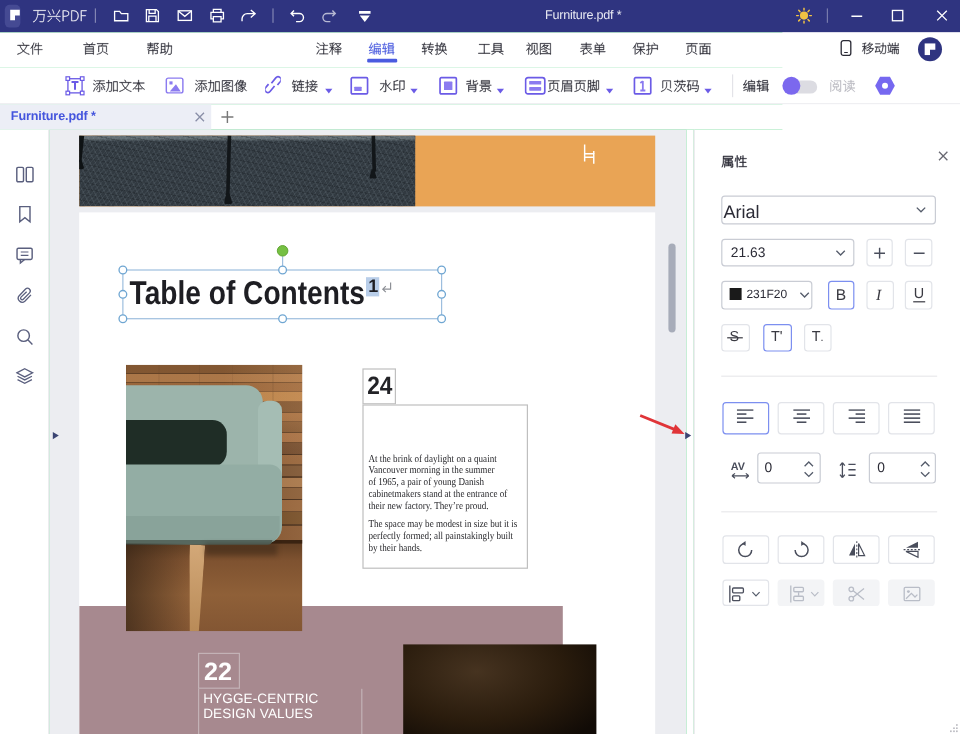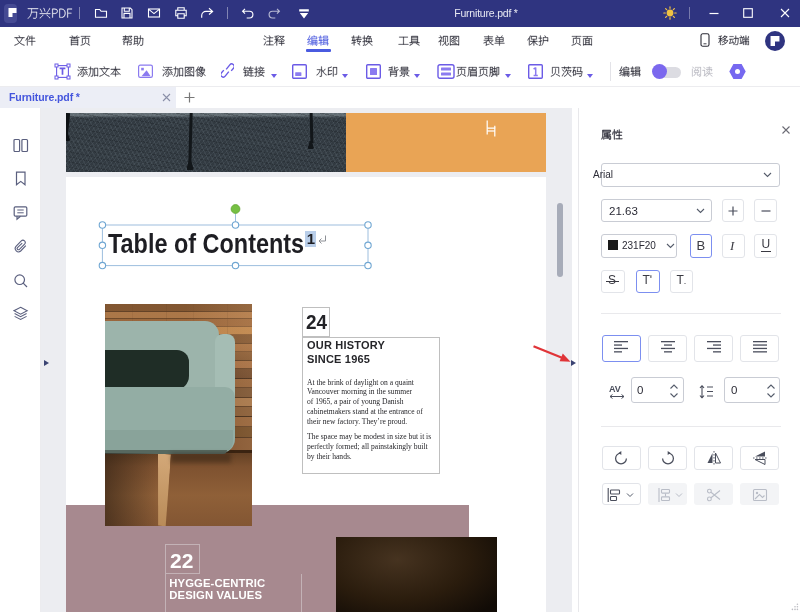--- a/index.html
+++ b/index.html
@@ -215,21 +215,21 @@
             <path d="M2.2 11 H9.8"></path>
             <path d="M9.8 8.2 V5.8"></path>
           </g>
         </svg>
 </div>
 <div class="abs" style="left:66px;top:69px;width:480px;height:435px;background:#fff;overflow:hidden">
 <div class="abs" style="left:0;top:328px;width:403px;height:107px;background:#A7898F"></div>
 <div class="abs" style="left:99.2px;top:366.8px;width:35px;height:30.5px;border:1px solid #C3B2B6"></div>
 <div class="abs" style="left:104px;top:372.6px;font-size:21px;font-weight:bold;color:#fff;line-height:21px">22</div>
 <div class="abs" style="left:99.2px;top:397.3px;width:136.8px;height:45px;border:1px solid #C3B2B6;border-top:none"></div>
-<div class="abs" style="left:103.3px;top:400px;font-size:11.3px;font-weight:bold;color:#fff;line-height:12.3px;letter-spacing:0.1px">HYGGE-CENTRIC<br>DESIGN VALUES</div>
+<div class="abs" style="left:103.3px;top:400px;font-size:11.3px;font-weight:normal;color:#fff;line-height:12.3px;letter-spacing:0.1px">HYGGE-CENTRIC<br>DESIGN VALUES</div>
 <div class="abs" style="left:270px;top:359.8px;width:161px;height:75.2px;background:radial-gradient(ellipse 130px 75px at 38% 30%, #463320 0%, #2A1C0D 55%, #110B06 95%)"></div>
 <div class="abs" style="left:38.9px;top:126.5px;width:147px;height:222.5px;overflow:hidden">
 <div class="abs" style="left:0;top:0;width:147px;height:146px;background:
 linear-gradient(180deg,#59371C 0 7px,#2E1A0C 7px 8px,#94653C 8px 14px,#3E2512 14px 15px,#7B4E2B 15px 22px,#54351D 22px 23px,#A9763F 23px 30px,#59371C 30px 31px,#4E3019 31px 39px,#2E1A0C 39px 40px,#8A5A33 40px 47px,#54351D 47px 48px,#6B4526 48px 56px,#3E2512 56px 57px,#96623A 57px 64px,#4E3019 64px 65px,#5E3B22 65px 74px,#2E1A0C 74px 75px,#8A5A33 75px 83px,#54351D 83px 84px,#6E4A2C 84px 93px,#3E2512 93px 94px,#9C6E44 94px 102px,#4E3019 102px 103px,#7B522F 103px 112px,#2E1A0C 112px 113px,#8A5A33 113px 122px,#54351D 122px 123px,#66421F 123px 133px,#3E2512 133px 134px,#7B4E2B 134px 146px)"></div>
 <div class="abs" style="left:0;top:0;width:147px;height:146px;background:repeating-linear-gradient(90deg, rgba(30,15,5,0.14) 0 1px, transparent 1px 27px, rgba(40,20,8,0.10) 27px 28px, transparent 28px 61px)"></div>
 <div class="abs" style="left:0;top:0;width:147px;height:146px;background:linear-gradient(180deg, rgba(225,160,100,0.30) 0 38px, rgba(225,160,100,0.10) 58px, rgba(225,160,100,0) 80px),linear-gradient(90deg,rgba(250,200,150,0) 55%,rgba(250,200,150,0.18) 100%)"></div>
 <div class="abs" style="left:0;top:146px;width:147px;height:76.5px;background:linear-gradient(180deg,#5E3D22 0,#7E5230 22%,#8F6038 60%,#835633 100%)"></div>
 <div class="abs" style="left:0;top:146px;width:147px;height:3px;background:#3A2311"></div>
 <div class="abs" style="left:0;top:17px;width:114px;height:70px;border-radius:0 14px 0 0;background:#9CB4AB"></div>
 <div class="abs" style="left:110px;top:30px;width:20px;height:73px;border-radius:8px 8px 4px 4px;background:#A5BDB4"></div>
@@ -237,21 +237,20 @@
 <div class="abs" style="left:0;top:83px;width:130px;height:66px;border-radius:0 10px 14px 0;background:#93ADA4"></div>
 <div class="abs" style="left:0;top:126px;width:128px;height:23px;border-radius:0 0 12px 0;background:#89A39A"></div>
 <div class="abs" style="left:0;top:146px;width:122px;height:4px;border-radius:0 0 8px 0;background:#57685F"></div>
 <div class="abs" style="left:53px;top:150px;width:13px;height:72px;background:linear-gradient(180deg,#D3A878,#B98B58);clip-path:polygon(0 0,100% 0,88% 100%,30% 100%);transform:rotate(3deg);transform-origin:top"></div>
 <div class="abs" style="left:0;top:149px;width:52px;height:73.5px;background:linear-gradient(90deg,rgba(35,24,15,0.55),rgba(35,24,15,0))"></div>
 <div class="abs" style="left:66px;top:149px;width:60px;height:10px;background:rgba(35,24,15,0.35);filter:blur(2px)"></div>
 </div>
 <div class="abs" style="left:235.5px;top:130.4px;width:28.8px;height:29.4px;border:1px solid #BFBFBF;background:#fff"></div>
 <div class="abs" style="left:240.3px;top:133.4px;font-size:21px;font-weight:bold;color:#232327;transform:scaleX(0.9);transform-origin:left top;line-height:23px">24</div>
 <div class="abs" style="left:235.5px;top:159.8px;width:138.5px;height:137.2px;border:1px solid #BFBFBF;background:#fff"></div>
-<div class="abs" style="left:241px;top:161.3px;font-size:11px;font-weight:bold;color:#26262A;line-height:14.1px;letter-spacing:0.2px">OUR HISTORY<br>SINCE 1965</div>
 <div class="abs" style="left:241.2px;top:200.5px;font-family:'Liberation Serif',serif;font-size:8.8px;line-height:9.78px;color:#26262A;transform:scaleX(0.86);transform-origin:left top;white-space:nowrap">At the brink of daylight on a quaint<br>Vancouver morning in the summer<br>of 1965, a pair of young Danish<br>cabinetmakers stand at the entrance of<br>their new factory. They’re proud.<div style="height:5.8px"></div>The space may be modest in size but it is<br>perfectly formed; all painstakingly built<br>by their hands.</div>
 </div>
 <svg class="abs" style="left:0;top:0" width="800" height="504" viewBox="0 0 800 504">
 <rect x="102.4" y="117" width="265.6" height="40.6" fill="none" stroke="#9DBEDE" stroke-width="1"></rect>
 <line x1="235.5" y1="117" x2="235.5" y2="105.5" stroke="#9DBEDE" stroke-width="1"></line>
 <circle cx="235.5" cy="101" r="4.4" fill="#76C043" stroke="#5EA32F" stroke-width="0.8"></circle>
 <circle cx="102.4" cy="117" r="3.2" fill="#fff" stroke="#6FA6D2" stroke-width="1.1"></circle>
 <circle cx="235.5" cy="117" r="3.2" fill="#fff" stroke="#6FA6D2" stroke-width="1.1"></circle>
 <circle cx="368" cy="117" r="3.2" fill="#fff" stroke="#6FA6D2" stroke-width="1.1"></circle>
 <circle cx="102.4" cy="137.3" r="3.2" fill="#fff" stroke="#6FA6D2" stroke-width="1.1"></circle>
@@ -292,21 +291,21 @@
       </svg>
 <div class="abs" style="left:572px;top:0;width:6px;height:504px;background:#fff"></div>
 <div class="abs" id="panel" style="left:578px;top:0;width:222px;height:504px;background:#fff;border-left:1px solid #E8E8EB">
 <svg style="position:absolute;left:21.5px;top:21px;" width="24" height="16" viewBox="0 0 24 16">
           <path d="M1.7 1.1H2.0V4.2Q2.0 4.9 2.0 5.7Q1.9 6.5 1.8 7.3Q1.7 8.1 1.4 8.9Q1.2 9.7 0.7 10.4Q0.7 10.3 0.6 10.3Q0.6 10.3 0.5 10.2Q0.5 10.2 0.5 10.2Q0.9 9.5 1.1 8.8Q1.4 8.0 1.5 7.2Q1.6 6.4 1.6 5.7Q1.7 4.9 1.7 4.2ZM1.8 1.1H9.6V3.0H1.8V2.7H9.3V1.4H1.8ZM6.0 3.9H6.3V9.1H6.0ZM3.4 5.2V6.3H9.0V5.2ZM3.1 4.9H9.3V6.6H3.1ZM2.7 7.5H9.6V7.8H3.0V10.5H2.7ZM9.4 7.5H9.8V10.0Q9.8 10.2 9.7 10.2Q9.6 10.3 9.5 10.4Q9.3 10.4 9.0 10.4Q8.6 10.4 8.0 10.4Q8.0 10.4 8.0 10.3Q8.0 10.2 7.9 10.1Q8.4 10.2 8.8 10.2Q9.1 10.2 9.3 10.2Q9.4 10.1 9.4 10.1Q9.4 10.1 9.4 10.0ZM3.6 9.0Q4.5 8.9 5.7 8.9Q6.9 8.9 8.2 8.8L8.2 9.1Q6.9 9.2 5.7 9.2Q4.5 9.3 3.6 9.3ZM8.7 3.5 9.0 3.8Q8.4 3.9 7.7 3.9Q7.0 4.0 6.2 4.1Q5.4 4.1 4.5 4.2Q3.7 4.2 2.9 4.2Q2.9 4.1 2.9 4.1Q2.8 4.0 2.8 3.9Q3.6 3.9 4.4 3.9Q5.2 3.8 6.0 3.8Q6.9 3.7 7.6 3.7Q8.2 3.6 8.7 3.5ZM7.3 8.2 7.5 8.1Q7.8 8.3 8.1 8.6Q8.3 8.8 8.6 9.1Q8.8 9.4 8.9 9.6L8.7 9.7Q8.5 9.5 8.3 9.3Q8.1 9.0 7.8 8.7Q7.6 8.4 7.3 8.2Z M13.1 0.5H13.5V10.4H13.1ZM12.0 2.6 12.4 2.7Q12.3 3.1 12.2 3.6Q12.2 4.1 12.0 4.6Q11.9 5.1 11.8 5.5L11.4 5.4Q11.6 5.0 11.7 4.5Q11.8 4.1 11.9 3.5Q12.0 3.0 12.0 2.6ZM13.9 2.4 14.2 2.3Q14.4 2.7 14.7 3.3Q14.9 3.8 15.0 4.2L14.7 4.3Q14.7 4.1 14.5 3.8Q14.4 3.4 14.2 3.1Q14.1 2.7 13.9 2.4ZM16.3 1.1 16.6 1.1Q16.5 1.9 16.2 2.7Q16.0 3.4 15.7 4.1Q15.4 4.7 15.1 5.2Q15.0 5.2 15.0 5.2Q14.9 5.1 14.9 5.1Q14.8 5.1 14.8 5.1Q15.1 4.6 15.4 3.9Q15.7 3.3 15.9 2.5Q16.1 1.8 16.3 1.1ZM15.9 3.0H21.1V3.3H15.8ZM18.0 0.6H18.3V9.9H18.0ZM15.4 6.1H20.8V6.4H15.4ZM14.6 9.7H21.3V10.0H14.6Z" fill="#2B2B36" stroke="#2B2B36" stroke-width="0.5"></path>
         </svg>
 <svg class="abs" style="left:202px;top:16.5px" width="10" height="10" viewBox="0 0 10 10">
           <path d="M1.5 1.5 L8.5 8.5 M8.5 1.5 L1.5 8.5" stroke="#6B6B74" stroke-width="1.1"></path>
         </svg>
 <div class="abs" style="left:21.5px;top:55px;width:179px;height:23.5px;border:1px solid #C9CCD4;border-radius:3px"></div>
-<div class="abs" style="left:14px;top:60.5px;font-size:10px;color:#2B2B36">Arial</div>
+<div class="abs" style="left:24px;top:60.5px;font-size:15px;color:#2B2B36">Arial</div>
 <svg class="abs" style="left:184px;top:63px" width="9" height="8" viewBox="0 0 9 8">
           <path d="M1 2 L4.5 5.5 L8 2" fill="none" stroke="#555C6B" stroke-width="1.1"></path>
         </svg>
 <div class="abs" style="left:21.5px;top:91.4px;width:111.5px;height:23px;border:1px solid #C9CCD4;border-radius:3px"></div>
 <div class="abs" style="left:30px;top:96.5px;font-size:11.5px;color:#2B2B36">21.63</div>
 <svg class="abs" style="left:117px;top:99px" width="9" height="8" viewBox="0 0 9 8">
           <path d="M1 2 L4.5 5.5 L8 2" fill="none" stroke="#555C6B" stroke-width="1.1"></path>
         </svg>
 <div class="abs" style="left:142.5px;top:91.4px;width:22.5px;height:23px;border:1px solid #E2E4E9;border-radius:3px"></div>
 <svg class="abs" style="left:148px;top:97px" width="12" height="12" viewBox="0 0 12 12">

